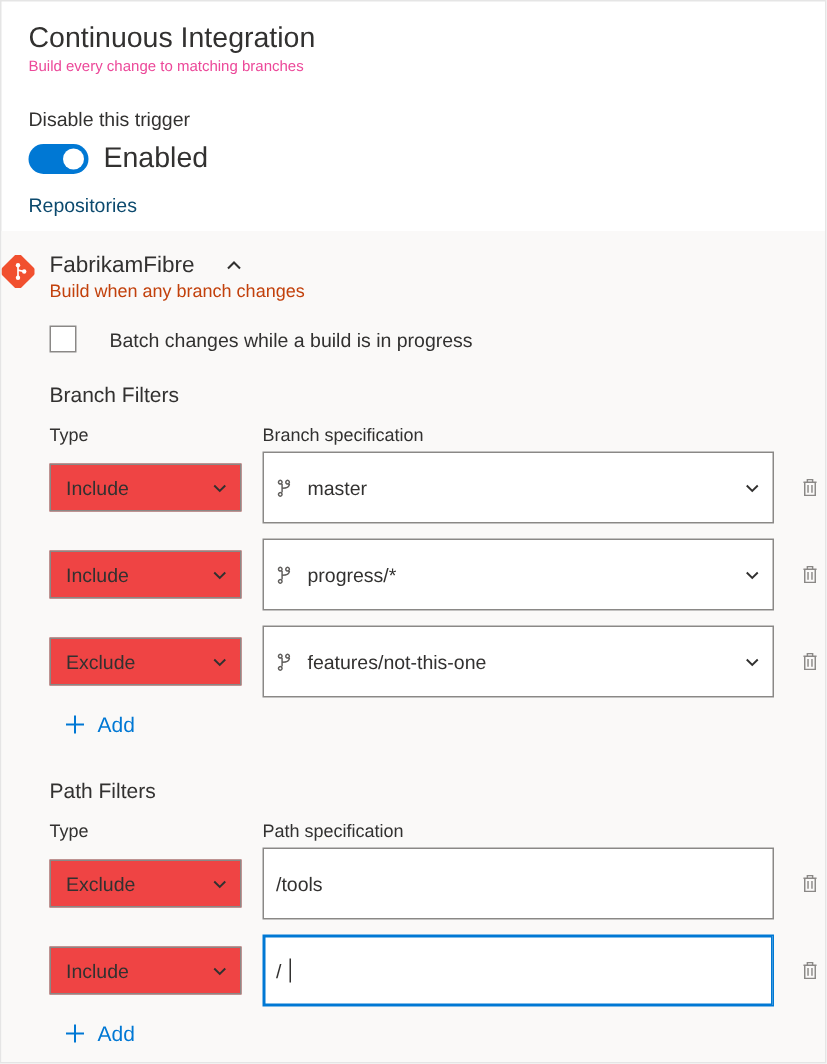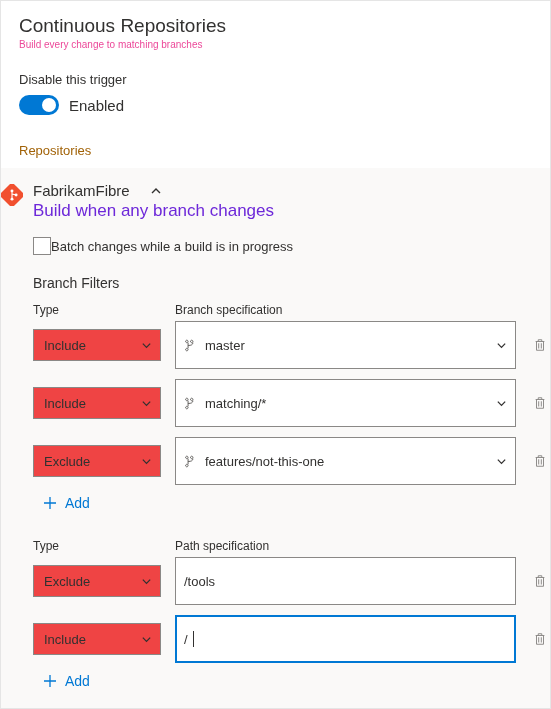--- a/index.html
+++ b/index.html
@@ -22,38 +22,38 @@
   
   .toggle-row { display: flex; align-items: center; gap: 10px; margin-top: 4px; }
   .toggle {
     width: 40px; height: 20px; border-radius: 10px;
     background: #0078d4; position: relative; cursor: pointer;
   }
   .toggle-knob {
     position: absolute; width: 14px; height: 14px; border-radius: 50%;
     background: #fff; top: 3px; right: 3px;
   }
-  .toggle-text { font-size: 15px; color: #323130; }
-  
-  .repos-label { font-size: 13px; color: #a16207; margin-top: 28px; margin-bottom: 10px; }
+  .toggle-text { font-size: 19px; color: #323130; }
+  
+  .repos-label { font-size: 13px; color: #0c4a6e; margin-top: 12px; margin-bottom: 10px; }
   
   .repo-panel {
     background: #faf9f8; padding: 14px 18px 20px 18px; margin: 0 -18px;
   }
   .repo-header { display: flex; align-items: flex-start; gap: 10px; }
   .repo-icon {
     width: 22px; height: 22px; flex-shrink: 0; margin-top: 2px;
   }
   .repo-title-row { display: flex; align-items: center; gap: 20px; }
   .repo-title { font-size: 15px; font-weight: 400; }
-  .repo-desc { font-size: 17px; color: #6d28d9; margin-top: 2px; }
+  .repo-desc { font-size: 12px; color: #c2410c; margin-top: 2px; }
   
   .repo-body { margin-left: 32px; margin-top: 16px; }
   
-  .checkbox-row { display: flex; align-items: center; gap: 0; margin-bottom: 20px; }
+  .checkbox-row { display: flex; align-items: center; gap: 22px; margin-bottom: 20px; }
   .checkbox {
     width: 18px; height: 18px; border: 1px solid #8a8886; background: #fff;
     cursor: pointer; flex-shrink: 0;
   }
   .checkbox-label { font-size: 13px; color: #323130; }
   
   .filters-title { font-size: 14px; font-weight: 400; color: #323130; margin-bottom: 12px; }
   .col-headers { display: flex; margin-bottom: 4px; }
   .col-type { width: 128px; font-size: 12px; color: #323130; }
   .col-spec { flex: 1; font-size: 12px; color: #323130; margin-left: 14px; }
@@ -84,21 +84,21 @@
   }
   .path-section { margin-top: 28px; }
   .cursor-bar {
     width: 1px; height: 16px; background: #323130; margin-left: -3px;
   }
 </style>
 </head>
 <body>
 
 <div class="page">
-  <h1>Continuous Repositories</h1>
+  <h1>Continuous Integration</h1>
   <div class="subtitle">Build every change to matching branches</div>
 
   <div class="section-gap">
     <div class="label">Disable this trigger</div>
     <div class="toggle-row">
       <div class="toggle">
         <div class="toggle-knob"></div>
       </div>
       <span class="toggle-text">Enabled</span>
     </div>
@@ -166,21 +166,21 @@
       <div class="dropdown">
         <span>Include</span>
         <svg width="11" height="11" viewBox="0 0 12 12">
             <path d="M2 4 L6 8 L10 4" stroke="#323130" stroke-width="1.4" fill="none"></path>
           </svg>
       </div>
       <div class="spec-field">
         <svg class="branch-icon" width="13" height="13" viewBox="0 0 16 16">
             <path d="M5 3 a1.5 1.5 0 1 0 0 .01 M11 3 a1.5 1.5 0 1 0 0 .01 M5 13 a1.5 1.5 0 1 0 0 .01 M5 4.5 L5 11.5 M11 4.5 Q11 8 5 8" stroke="#605e5c" stroke-width="1.2" fill="none"></path>
           </svg>
-        <span class="spec-text">matching/*</span>
+        <span class="spec-text">progress/*</span>
         <svg class="spec-chevron" width="11" height="11" viewBox="0 0 12 12">
             <path d="M2 4 L6 8 L10 4" stroke="#323130" stroke-width="1.4" fill="none"></path>
           </svg>
       </div>
       <div class="trash-btn">
         <svg width="14" height="14" viewBox="0 0 16 16">
             <path d="M3 4 L13 4 M6 4 L6 2 L10 2 L10 4 M4 4 L4 14 L12 14 L12 4 M6.5 6 L6.5 12 M9.5 6 L9.5 12" stroke="#8a8886" stroke-width="1.1" fill="none"></path>
           </svg>
       </div>
     </div>
@@ -209,20 +209,21 @@
     </div>
 
     <div class="add-row">
       <svg width="14" height="14" viewBox="0 0 14 14">
           <path d="M7 1 L7 13 M1 7 L13 7" stroke="#0078d4" stroke-width="1.3"></path>
         </svg>
       <span>Add</span>
     </div>
 
     <div class="path-section">
+      <div class="filters-title">Path Filters</div>
       <div class="col-headers">
         <div class="col-type">Type</div>
         <div class="col-spec">Path specification</div>
       </div>
 
       <div class="filter-row">
         <div class="dropdown">
           <span>Exclude</span>
           <svg width="11" height="11" viewBox="0 0 12 12">
               <path d="M2 4 L6 8 L10 4" stroke="#323130" stroke-width="1.4" fill="none"></path>

